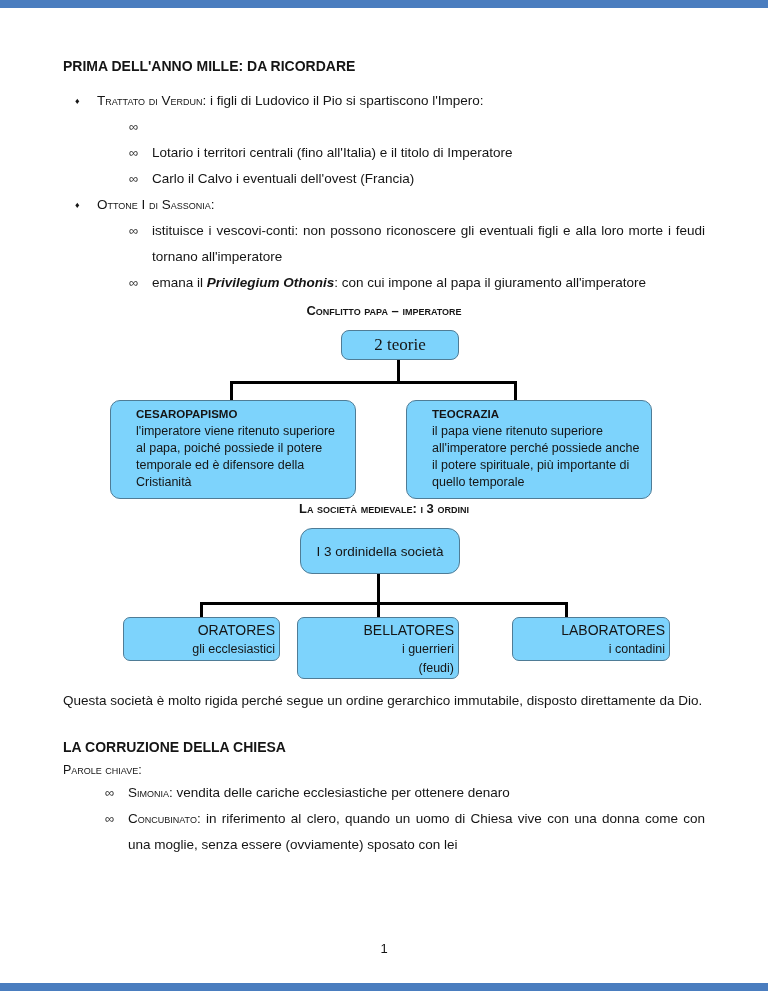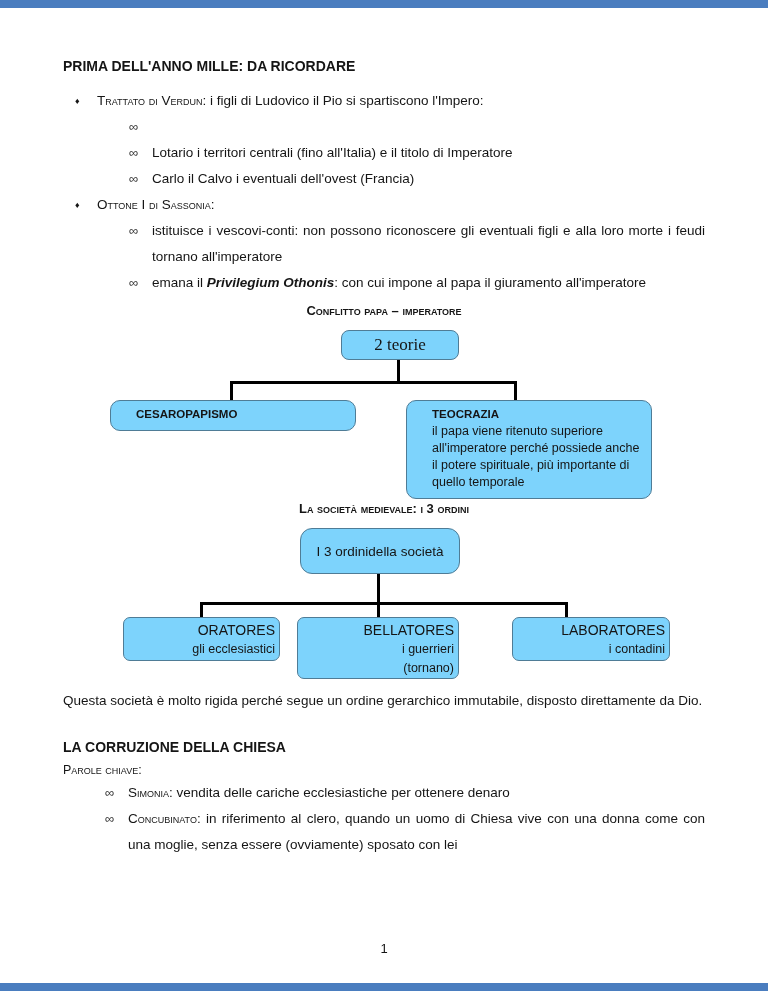--- a/index.html
+++ b/index.html
@@ -157,20 +157,21 @@
   <div class="bleed diagram1">
     <div class="dbox root1">2 teorie</div>
 
     <div class="conn d1v1"></div>
     <div class="conn d1h"></div>
     <div class="conn d1v2"></div>
     <div class="conn d1v3"></div>
 
     <div class="dbox c1 c1l">
       <div class="btitle">CESAROPAPISMO</div>
+      <div>l'imperatore viene ritenuto superiore al papa, poiché possiede il potere temporale ed è difensore della Cristianità</div>
     </div>
 
     <div class="dbox c1 c1r">
       <div class="btitle">TEOCRAZIA</div>
       <div>il papa viene ritenuto superiore all'imperatore perché possiede anche il potere spirituale, più importante di quello temporale</div>
     </div>
   </div>
 
   <div class="diag-heading h-society">La società medievale: i 3 ordini</div>
 
@@ -186,21 +187,21 @@
     <div class="conn d2v3"></div>
 
     <div class="dbox c2 c2a">
       <div class="ctitle">ORATORES</div>
       <div>gli ecclesiastici</div>
     </div>
 
     <div class="dbox c2 c2b">
       <div class="ctitle">BELLATORES</div>
       <div>i guerrieri</div>
-      <div>(tornano)</div>
+      <div>(feudi)</div>
     </div>
 
     <div class="dbox c2 c2c">
       <div class="ctitle">LABORATORES</div>
       <div>i contadini</div>
     </div>
   </div>
 
   <div class="body-par">
     <span>Questa società è molto rigida perché segue un </span><span class="b">ordine gerarchico</span><span> immutabile, disposto direttamente da Dio.</span>

